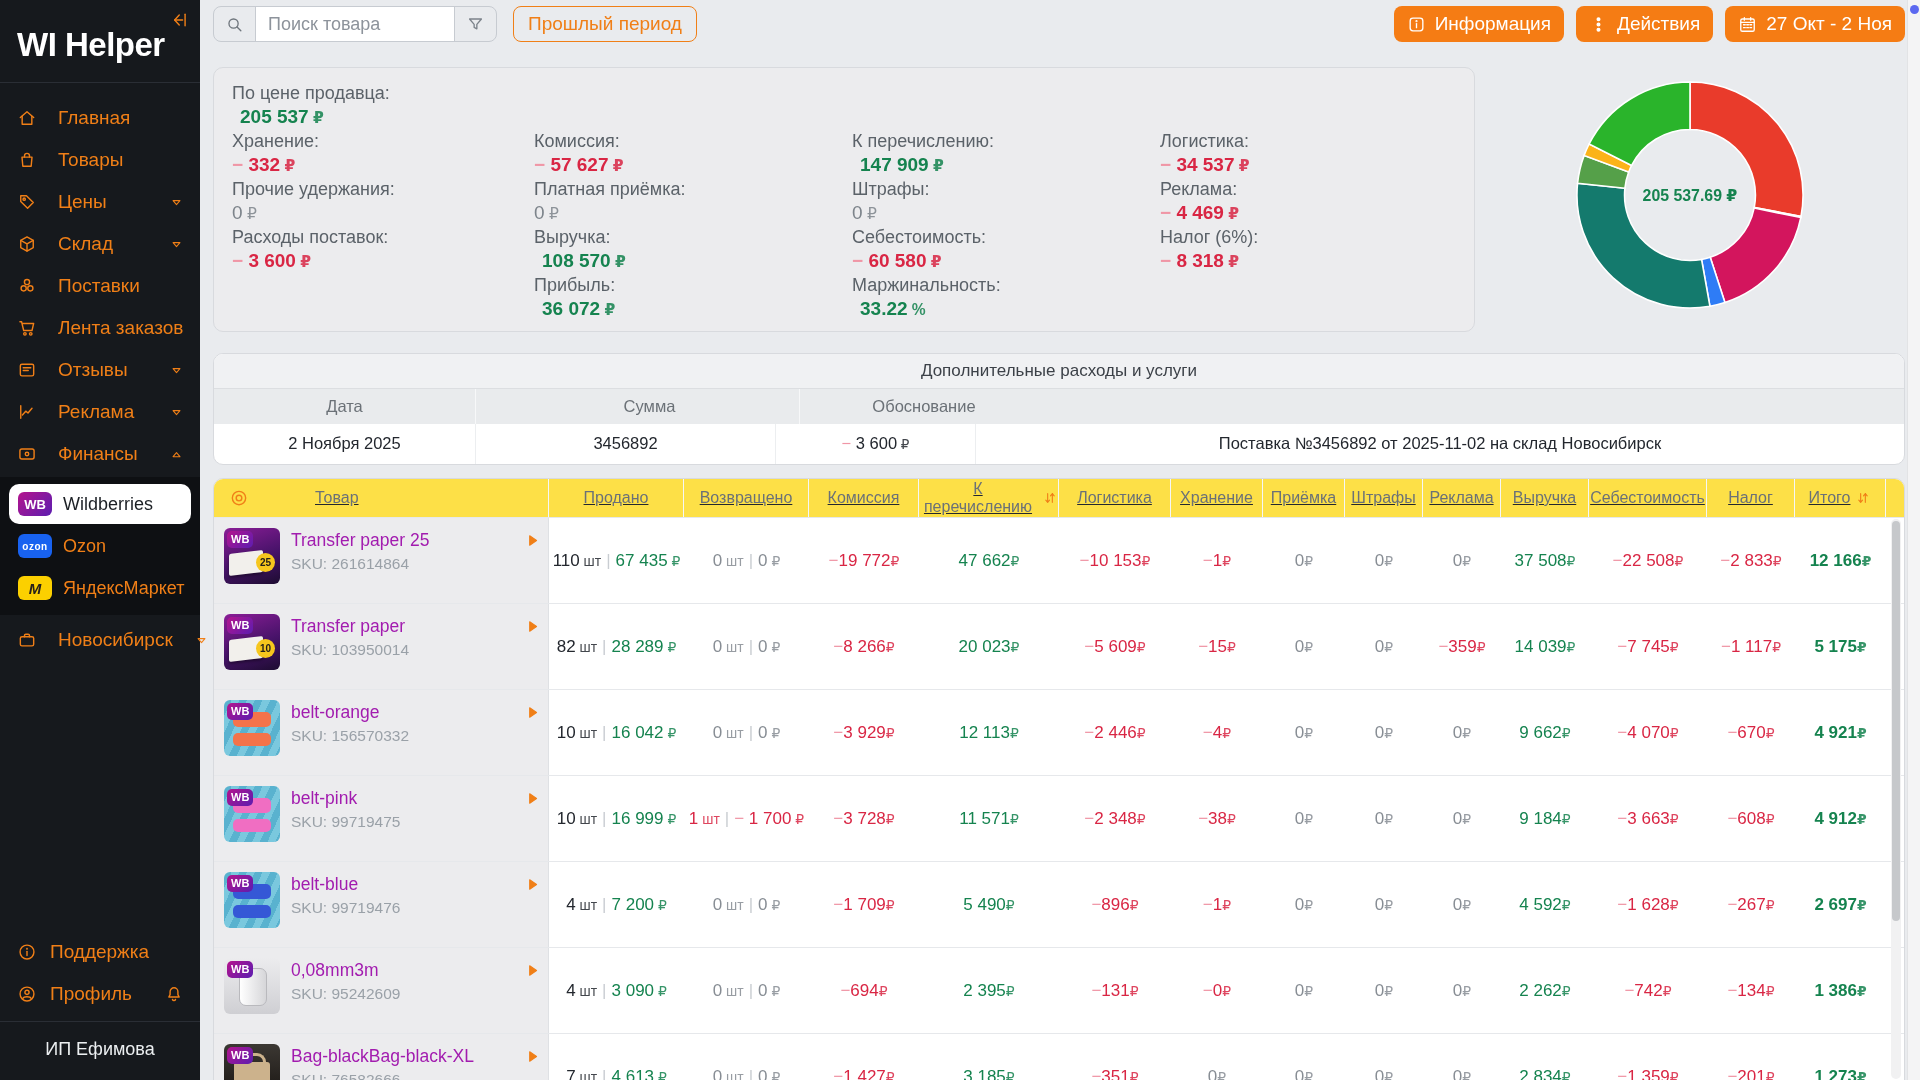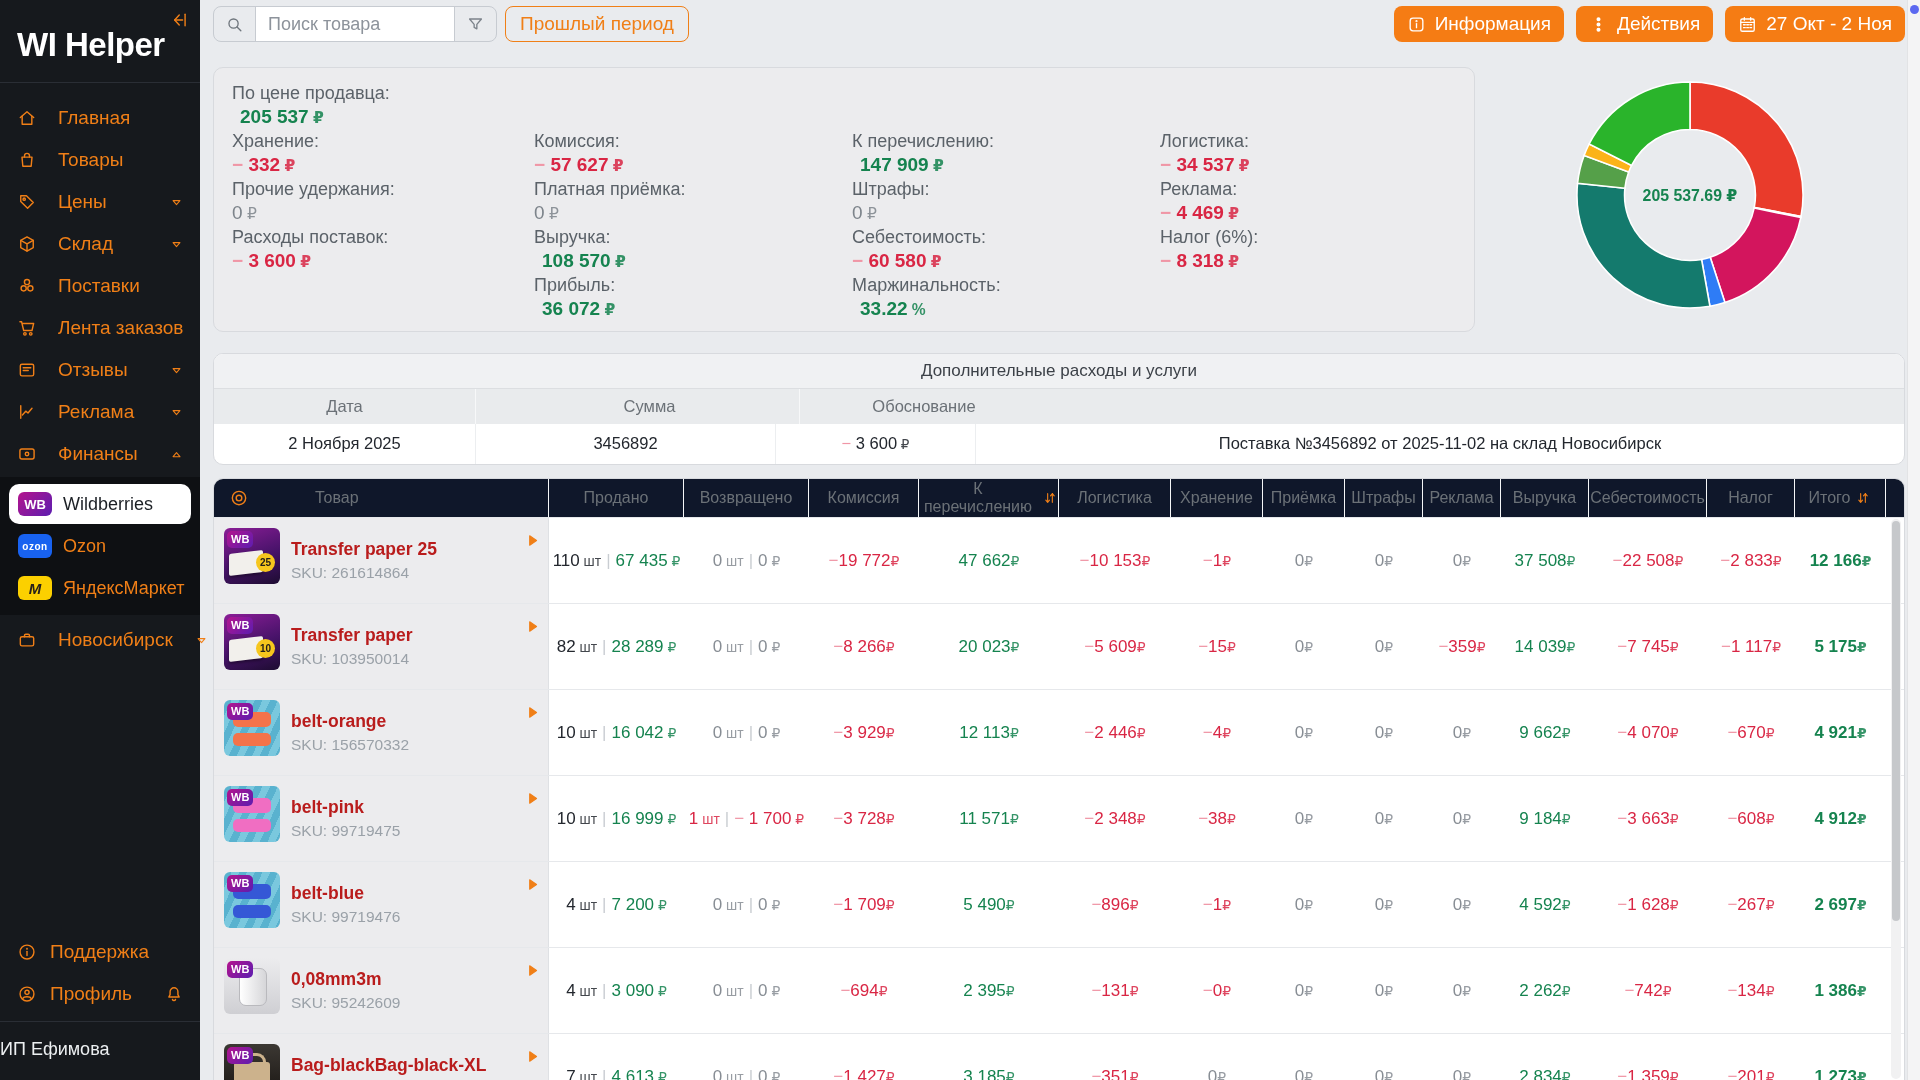--- a/index.html
+++ b/index.html
@@ -27,35 +27,35 @@
   .mp-item.sel { background:#fff; color:#1c2025; font-weight:500; }
   .mp-badge { flex:none; display:flex; align-items:center; justify-content:center; font-weight:bold; border-radius:6px; }
   .mp-wb { background:linear-gradient(135deg,#b4148d,#5c1db0); color:#fff; font-size:13px; width:34px; height:24px; }
   .mp-ozon { background:#1862f0; color:#fff; font-size:10px; width:34px; height:24px; letter-spacing:.5px; }
   .mp-ym { background:#fcd000; color:#26211a; font-size:15px; width:34px; height:24px; font-style:italic; }
   .spacer { flex:1; }
   .bottom-item { display:flex; align-items:center; gap:13px; padding:10px 16px 10px 17px; font-size:19px; cursor:pointer; }
   .bottom-item .icon { width:20px; height:20px; }
   .bottom-item .lbl { flex:1; }
   .bell { width:19px; height:19px; }
-  .account { color:#eceff1; font-size:18px; padding:17px 0 20px; border-top:1px solid #2a2e35; margin-top:6px; }
+  .account { color:#eceff1; font-size:18px; text-align:center; padding:17px 0 20px; border-top:1px solid #2a2e35; margin-top:6px; }
 
   
   #main { flex:1; position:relative; padding:0 15px 0 13px; }
 
   
   .topbar { display:flex; align-items:center; margin-top:4px; height:40px; }
   .searchbox { display:flex; align-items:stretch; border:1px solid #c7cbd1; border-radius:8px; overflow:hidden; height:36px; background:#e9ebee; }
   .searchbox .sicon { width:42px; display:flex; align-items:center; justify-content:center; color:#6f767d; border-right:1px solid #c7cbd1; }
   .searchbox .sicon .icon{ width:19px; height:19px; }
   .searchbox input { border:none; outline:none; background:#fff; width:198px; padding:0 12px; font-size:18px; color:#23272e; font-family:inherit; }
   .searchbox input::placeholder { color:#8d939b; }
   .searchbox .ficon { width:42px; display:flex; align-items:center; justify-content:center; color:#7c838b; border-left:1px solid #c7cbd1; cursor:pointer; }
   .searchbox .ficon .icon{ width:19px; height:19px; }
-  .btn-outline { margin-left:8px; height:36px; display:flex; align-items:center; padding:0 14px; border:1.5px solid #f07f17; color:#f07f17; border-radius:8px; font-size:19px; cursor:pointer; }
+  .btn-outline { margin-left:16px; height:36px; display:flex; align-items:center; padding:0 14px; border:1.5px solid #f07f17; color:#f07f17; border-radius:8px; font-size:19px; cursor:pointer; }
   .top-right { margin-left:auto; display:flex; gap:12px; }
   .btn-solid { height:36px; background:#f57c14; color:#fff; border-radius:8px; display:flex; align-items:center; gap:9px; padding:0 13px; font-size:19px; cursor:pointer; }
   .btn-solid .icon { width:19px; height:19px; }
 
   
   .summary-row { display:flex; margin-top:23px; }
   .summary-card { width:1262px; background:#ececee; border:1px solid #d8dade; border-radius:10px; padding:13px 18px 10px; display:grid; grid-template-columns:302px 318px 308px 1fr; }
   .pair { height:48px; }
   .pair .sl { font-size:18px; color:#5b6269; line-height:24px; white-space:nowrap; }
   .pair .sv { font-size:19px; font-weight:bold; line-height:23px; white-space:nowrap; }
@@ -76,32 +76,32 @@
   .exp-title { background:#f0f1f3; text-align:center; font-size:17px; color:#3c4148; padding:7px 0; border-bottom:1px solid #dcdee1; }
   .exp-head, .exp-row { display:grid; grid-template-columns:262px 300px 200px 1fr; }
   .exp-head { background:#e9ebed;gap:24px; }
   .exp-head div { font-size:16.5px; color:#6b7177; text-align:center; padding:8px 0; border-right:1px solid #f7f8f9; }
   .exp-row div { font-size:16.5px; color:#23272e; text-align:center; padding:10px 0 11px; border-right:1px solid #eceef0; }
   .exp-head div:last-child, .exp-row div:last-child { border-right:none; }
 
   
   .ptable { margin-top:13px; height:620px; position:relative; }
   .pgrid { display:grid; grid-template-columns:335px 135px 125px 110px 140px 112px 92px 82px 78px 78px 88px 118px 88px 91px; }
-  .phead { background:#0f172a; height:38px; align-items:center; }
+  .phead { background:#fde047; height:38px; align-items:center;text-decoration:underline; }
   .phead > div { font-size:16px; color:#6b7177; text-align:center; display:flex; align-items:center; justify-content:center; gap:5px; height:38px; border-right:1px solid #f5f6f7; }
   .phead > div:first-child { justify-content:flex-start; padding-left:0; }
   .phead .eyecell { display:flex; align-items:center; gap:0; }
   .eye { width:20px; height:20px; color:#f07f17; margin-left:15px; margin-right:66px; cursor:pointer; }
   .sort { width:16px; height:16px; color:#f07f17; }
   .prow { border-top:1px solid #e6e8eb; height:86px; }
   .prow > div { display:flex; align-items:center; justify-content:center; font-size:17px; white-space:nowrap; }
   .prod-cell { background:#ececee; border-right:1px solid #dfe1e4; justify-content:flex-start !important; align-items:flex-start !important; padding:10px 8px 0 10px; gap:11px; }
   .pinfo { flex:1; min-width:0; padding-top:2px; }
   .pname-line { display:flex; align-items:flex-start; }
-  .pname { font-size:17.5px; color:#b91c1c; font-weight:700; line-height:20px;margin-top:9px; }
+  .pname { font-size:17.5px; color:#a21caf; font-weight:400; line-height:20px; }
   .expander { width:15px; height:15px; color:#f07f17; margin-left:auto; margin-top:3px; cursor:pointer; }
   .psku { font-size:15.5px; color:#9aa1a8; margin-top:5px; }
   .qty { color:#23272e; }
   .sep { color:#c9cdd2; padding:0 5px; }
   .cell-gray { color:#878d94; }
   .cell-green { color:#15834f; }
   .cell-red { color:#d92644; }
   .cell-total { font-weight:bold; }
 
   

